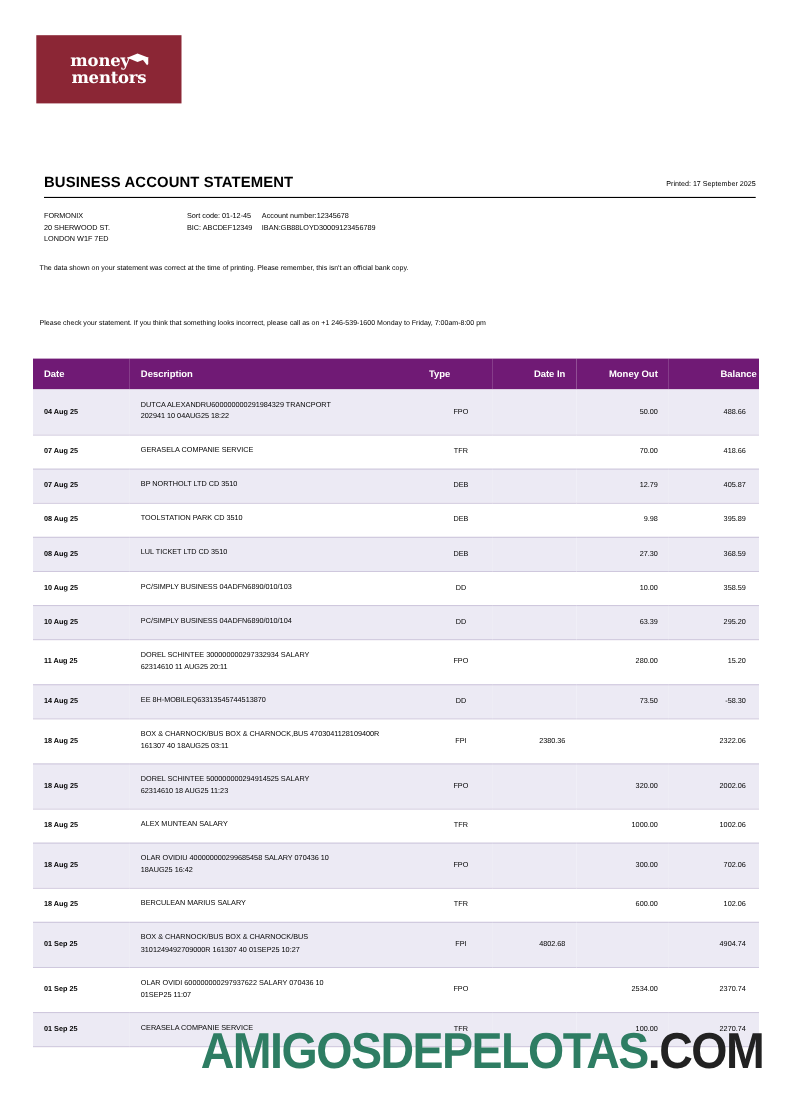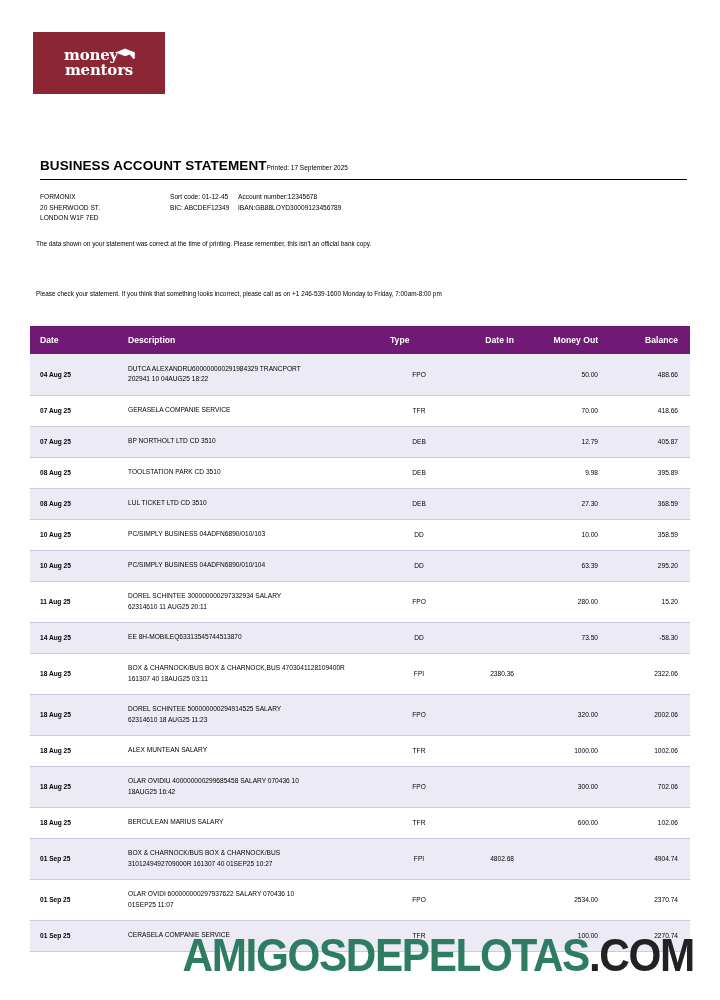--- a/index.html
+++ b/index.html
@@ -53,21 +53,21 @@
   }
 
   
   .title-row {
     position: absolute;
     left: 40px;
     right: 33px;
     top: 158px;
     display: flex;
     align-items: flex-end;
-    justify-content: flex-start;
+    justify-content: space-between;
   }
   .doc-title {
     font-size: 13.5px;
     font-weight: bold;
     letter-spacing: 0.1px;
     color: #000;
   }
   .printed {
     font-size: 6.5px;
     color: #000;
@@ -127,21 +127,21 @@
     font-weight: bold;
     height: 28px;
     vertical-align: middle;
     text-align: left;
   }
   .c-date  { width: 88px; padding-left: 10px; }
   .c-desc  { width: 272px; padding-left: 10px; }
   .c-type  { width: 58px; text-align: left; }
   .c-in    { width: 76px; text-align: right !important; padding-right: 10px; }
   .c-out   { width: 84px; text-align: right !important; padding-right: 10px; }
-  .c-bal   { width: 82px; text-align: right !important; padding-right: 12px; }
+  .c-bal   { width: 82px; text-align: right !important; padding-right: 2px; }
 
   .table td {
     font-size: 6.6px;
     color: #000;
     vertical-align: middle;
     height: 31px;
     border-bottom: 1px solid #cfc8dd;
   }
   .table tr.tall td { height: 41px; }
   .table tr.odd td { background: #eceaf4; }

